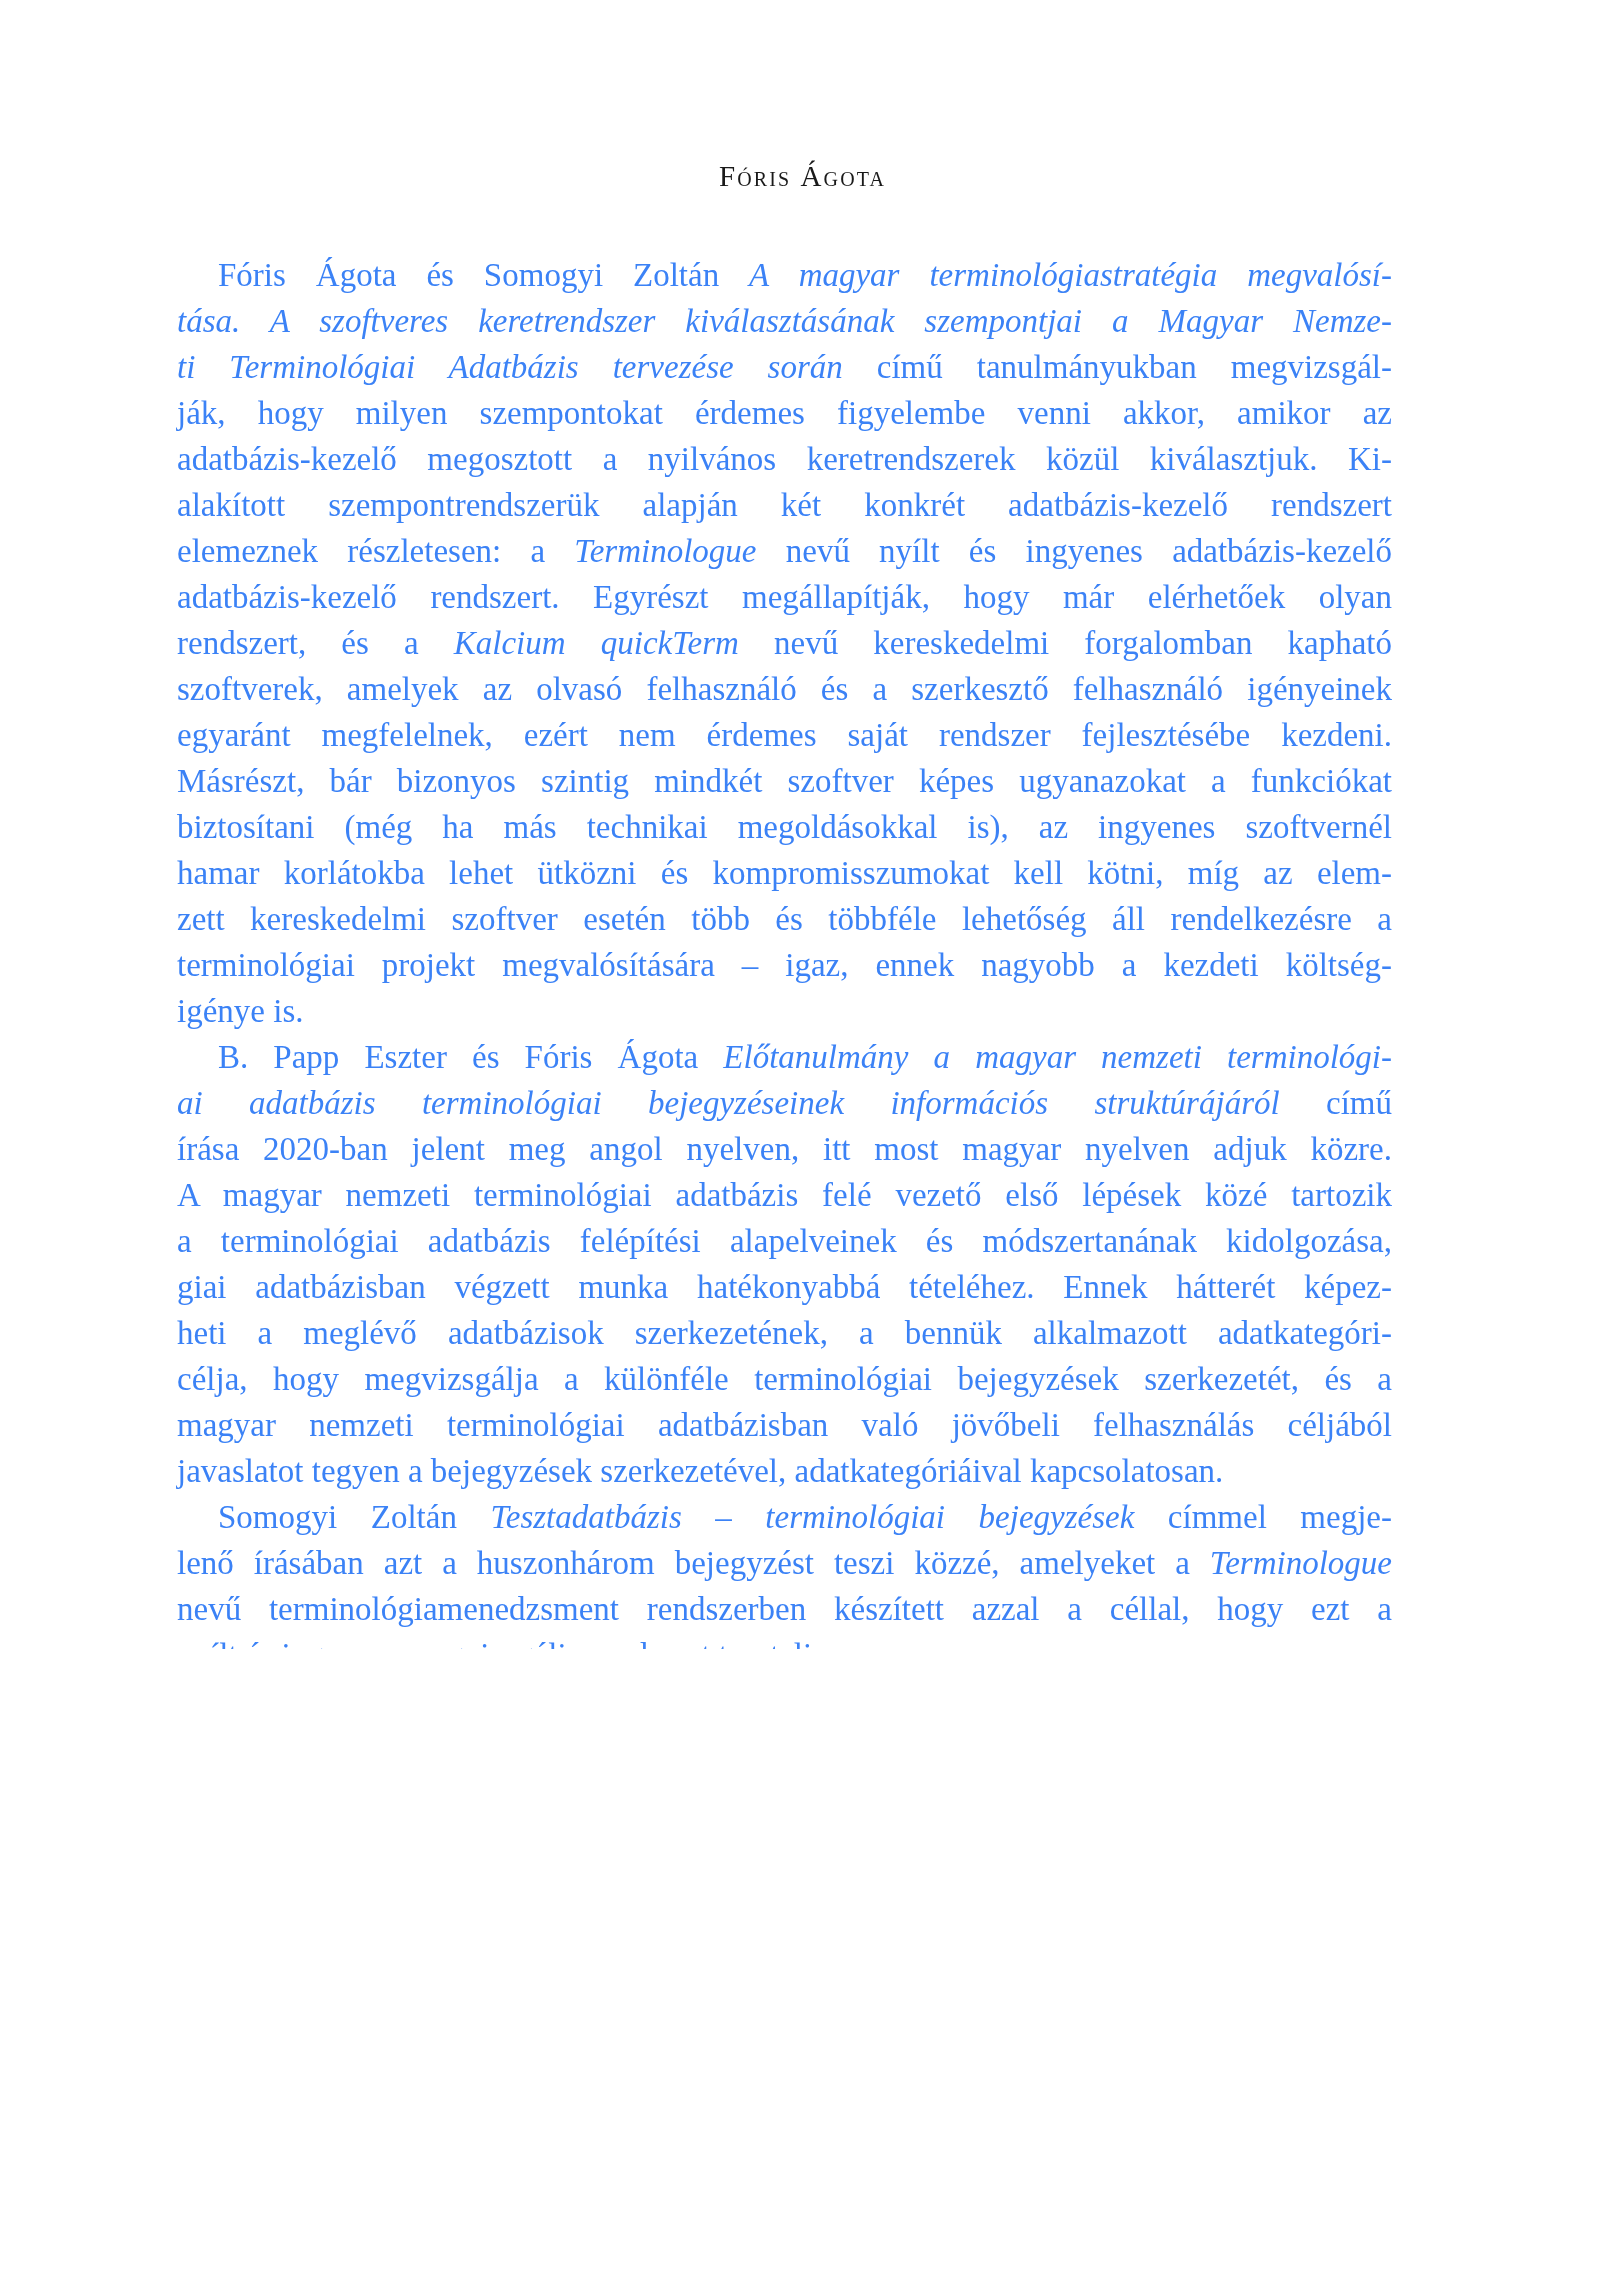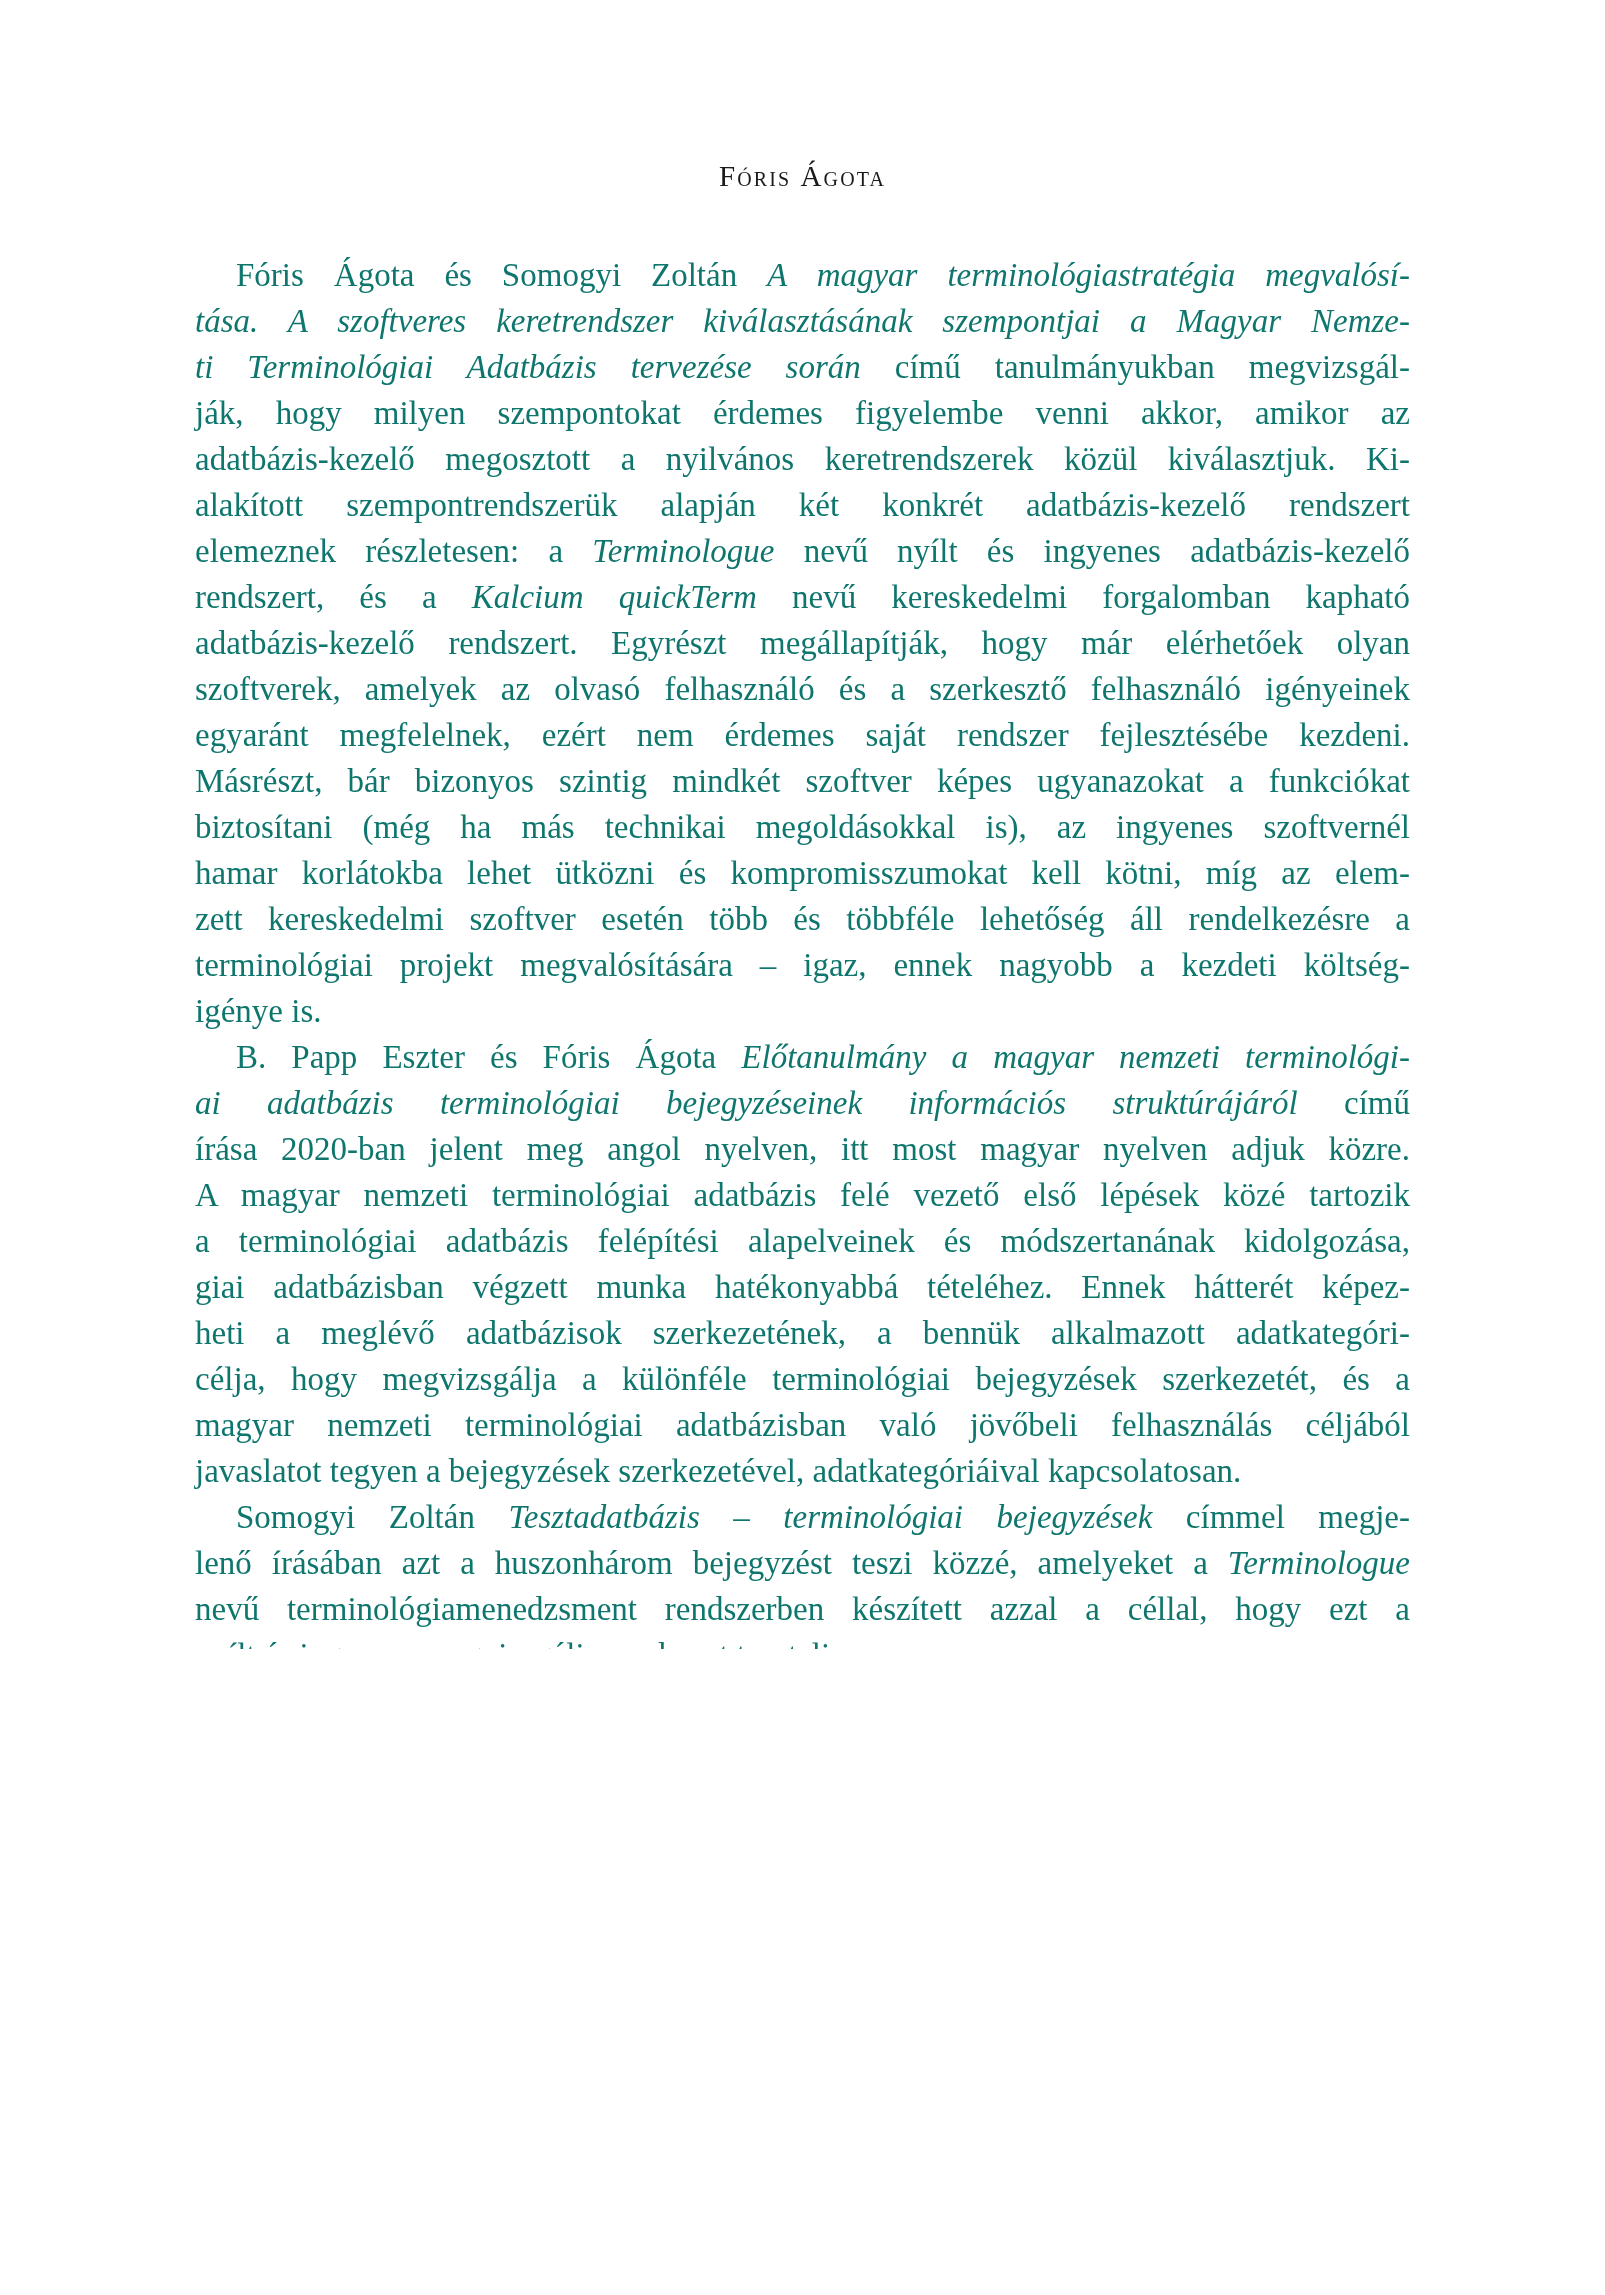--- a/index.html
+++ b/index.html
@@ -22,26 +22,26 @@
     left: 0;
     width: 100%;
     text-align: center;
     font-variant: small-caps;
     font-size: 29px;
     letter-spacing: 2.1px;
     color: #1a1a1a;
   }
   .body-text {
     position: absolute;
-    left: 195px;
+    left: 177px;
     top: 252px;
     width: 1215px;
     font-size: 33px;
     line-height: 46px;
-    color: #0f766e;
+    color: #3b82f6;
   }
   .paragraph { margin: 0; padding: 0; }
   .line {
     text-align: justify;
     text-align-last: justify;
     hyphens: none;
   }
   .line.par-last {
     text-align-last: left;
   }
@@ -78,22 +78,22 @@
 
   <main class="body-text" id="body-text">
       <div class="paragraph">
         <div class="line indent"><span class="seg">Fóris Ágota és Somogyi Zoltán </span><span class="seg it">A magyar terminológiastratégia megvalósí-</span></div>
         <div class="line"><span class="seg it">tása. A szoftveres keretrendszer kiválasztásának szempontjai a Magyar Nemze-</span></div>
         <div class="line"><span class="seg it">ti Terminológiai Adatbázis tervezése során</span><span class="seg"> című tanulmányukban megvizsgál-</span></div>
         <div class="line"><span class="seg">ják, hogy milyen szempontokat érdemes figyelembe venni akkor, amikor az</span></div>
         <div class="line"><span class="seg">adatbázis-kezelő megosztott a nyilvános keretrendszerek közül kiválasztjuk. Ki-</span></div>
         <div class="line"><span class="seg">alakított szempontrendszerük alapján két konkrét adatbázis-kezelő rendszert</span></div>
         <div class="line"><span class="seg">elemeznek részletesen: a </span><span class="seg it">Terminologue</span><span class="seg"> nevű nyílt és ingyenes adatbázis-kezelő</span></div>
+        <div class="line"><span class="seg">adatbázis-kezelő rendszert. Egyrészt megállapítják, hogy már elérhetőek olyan</span></div>
         <div class="line"><span class="seg">rendszert, és a </span><span class="seg it">Kalcium quickTerm</span><span class="seg"> nevű kereskedelmi forgalomban kapható</span></div>
-        <div class="line"><span class="seg">adatbázis-kezelő rendszert. Egyrészt megállapítják, hogy már elérhetőek olyan</span></div>
         <div class="line"><span class="seg">szoftverek, amelyek az olvasó felhasználó és a szerkesztő felhasználó igényeinek</span></div>
         <div class="line"><span class="seg">egyaránt megfelelnek, ezért nem érdemes saját rendszer fejlesztésébe kezdeni.</span></div>
         <div class="line"><span class="seg">Másrészt, bár bizonyos szintig mindkét szoftver képes ugyanazokat a funkciókat</span></div>
         <div class="line"><span class="seg">biztosítani (még ha más technikai megoldásokkal is), az ingyenes szoftvernél</span></div>
         <div class="line"><span class="seg">hamar korlátokba lehet ütközni és kompromisszumokat kell kötni, míg az elem-</span></div>
         <div class="line"><span class="seg">zett kereskedelmi szoftver esetén több és többféle lehetőség áll rendelkezésre a</span></div>
         <div class="line"><span class="seg">terminológiai projekt megvalósítására – igaz, ennek nagyobb a kezdeti költség-</span></div>
         <div class="line par-last"><span class="seg">igénye is.</span></div>
       </div>
       <div class="paragraph">

